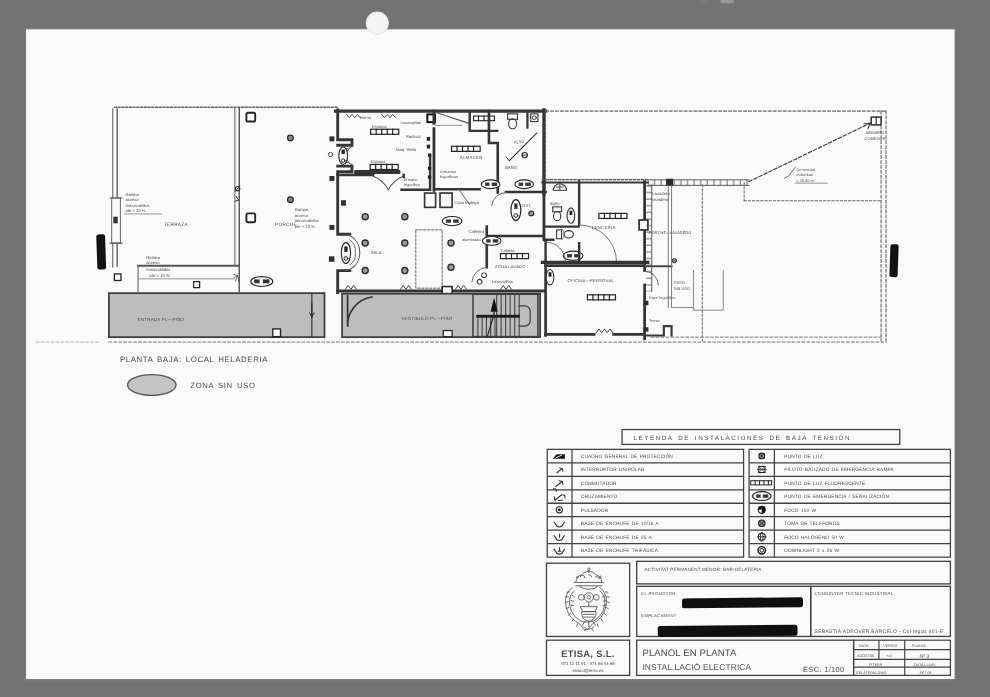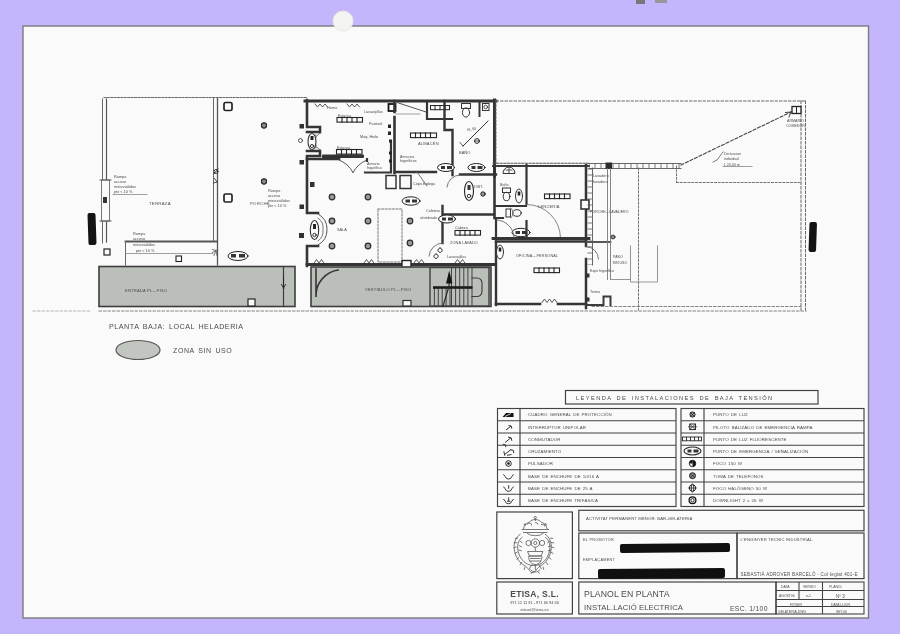--- a/index.html
+++ b/index.html
@@ -1,16 +1,16 @@
 <!DOCTYPE html>
 <html><head>
 <meta charset="utf-8">
 <style>
 html,body{margin:0;padding:0;background:#fdfdfc;}
-#page{position:relative;width:900px;height:634px;background:#c4b5fd;overflow:hidden;}
+#page{position:relative;width:900px;height:634px;background:#737373;overflow:hidden;}
 svg{position:absolute;top:0;left:0;filter:blur(0.28px) contrast(0.98);}
 text{font-family:"Liberation Sans",sans-serif;fill:#4a4a4a;}
 </style>
 </head>
 <body>
 <div id="page">
 <svg width="900" height="634" viewBox="0 0 900 634">
 <defs>
 <pattern id="stair" width="4.2" height="40" patternUnits="userSpaceOnUse">
   <rect width="4.2" height="40" fill="#bcc0ba"></rect>

